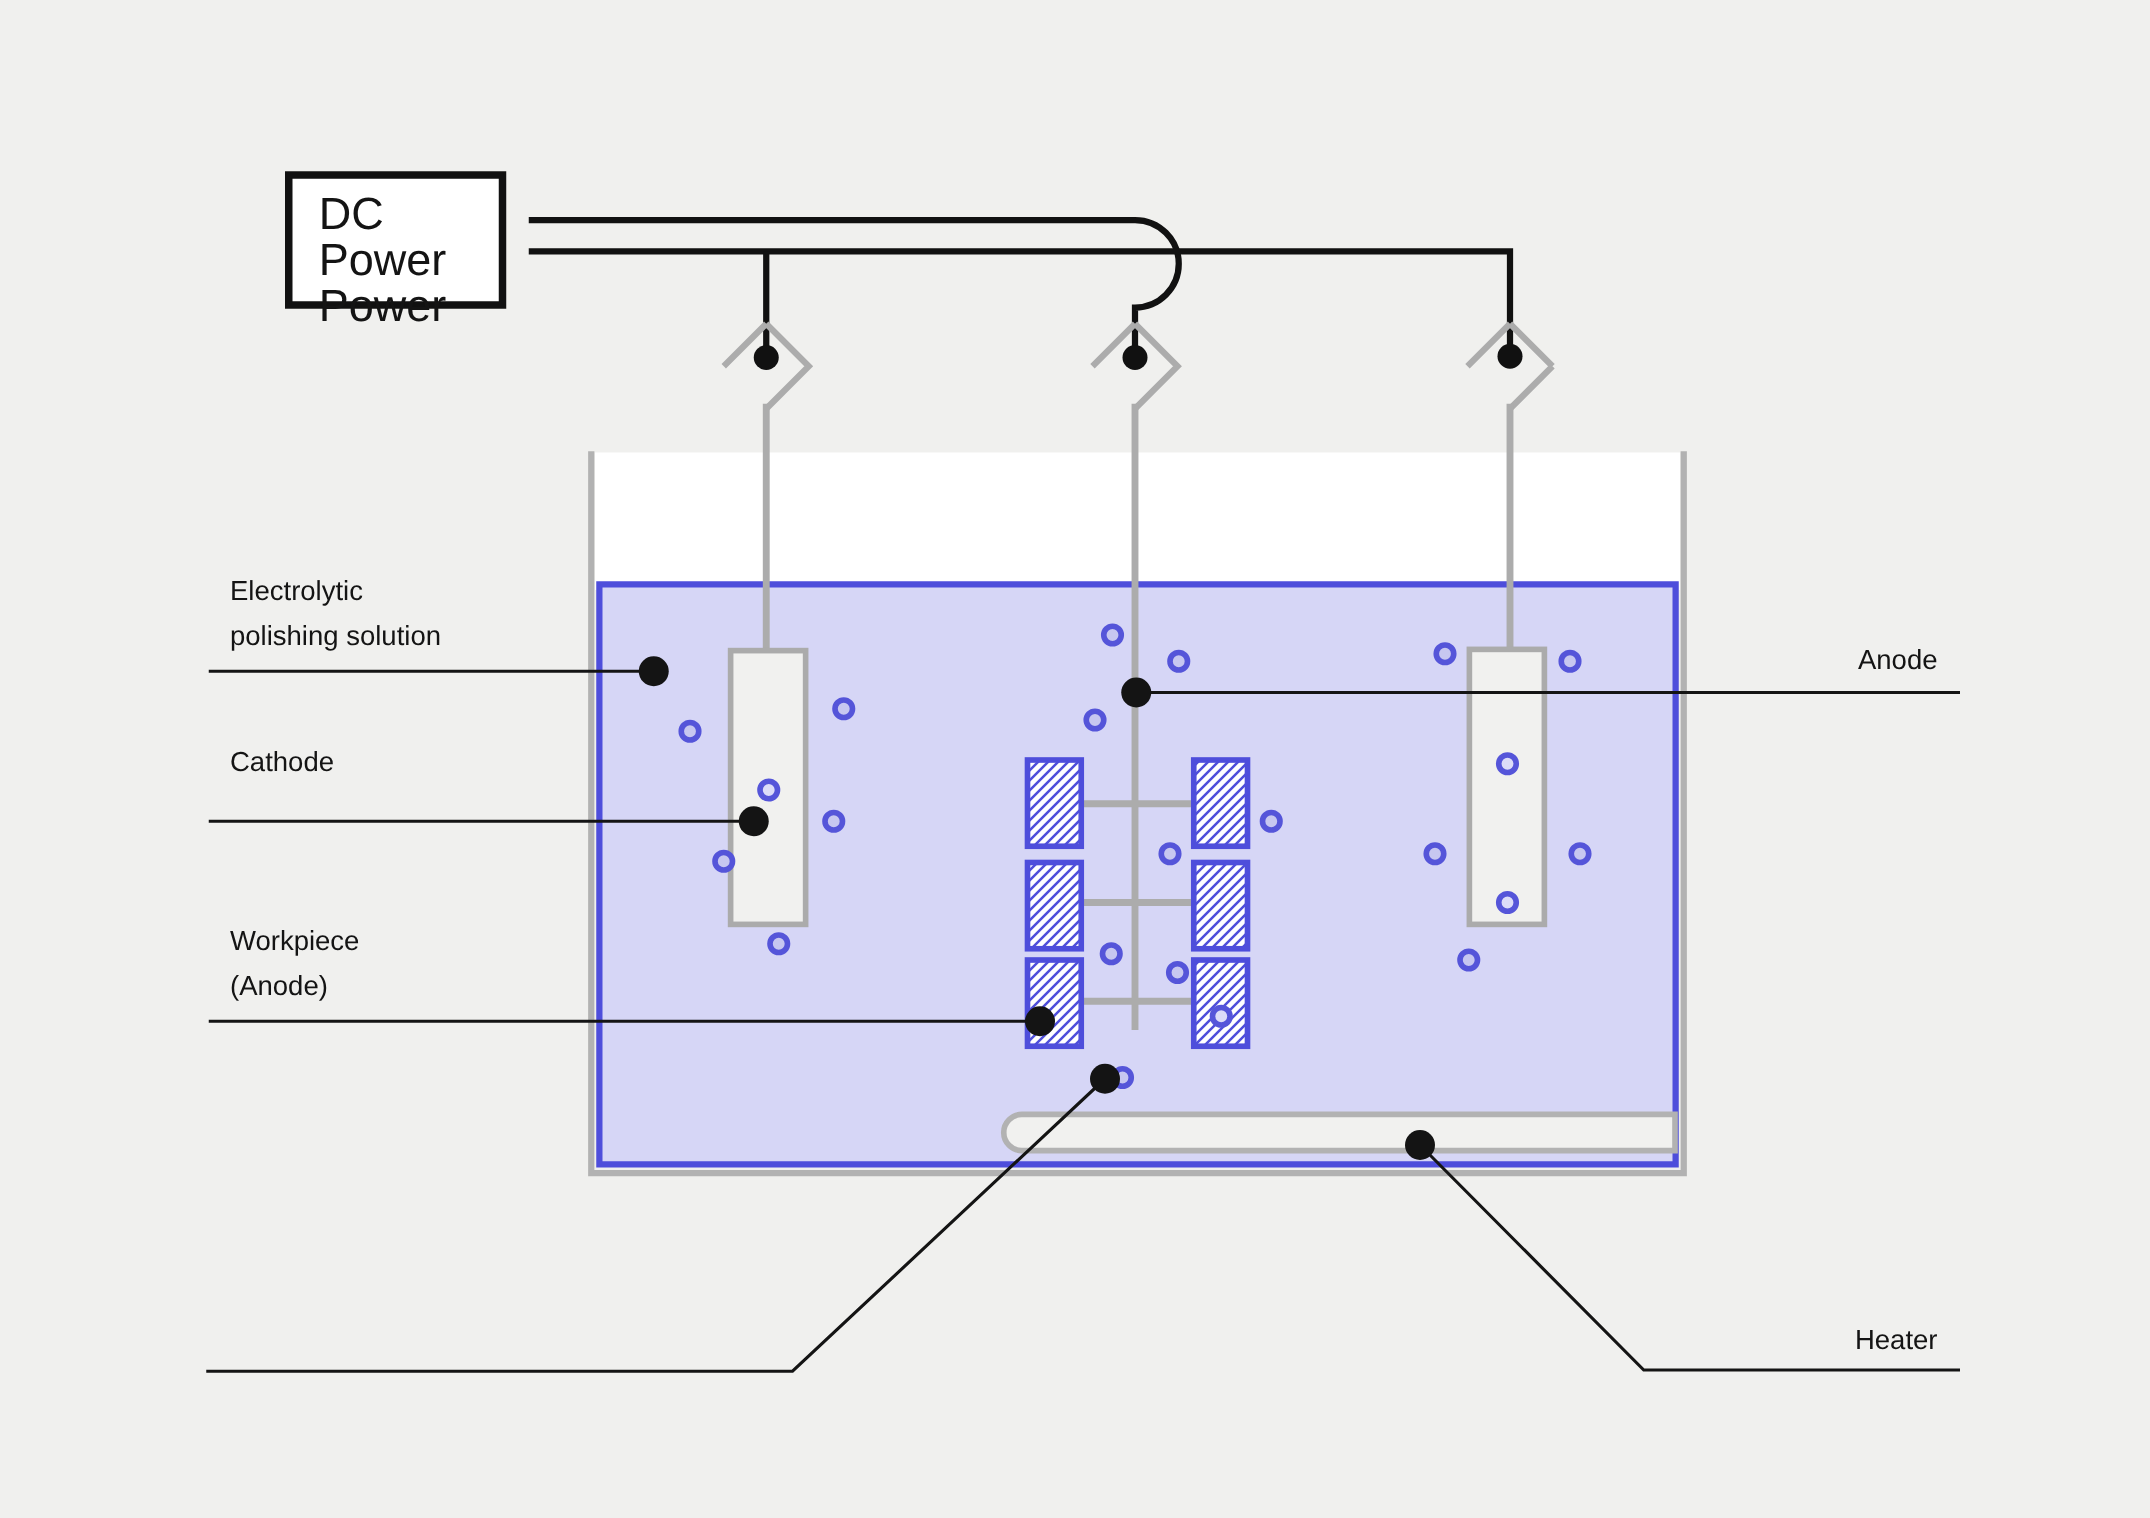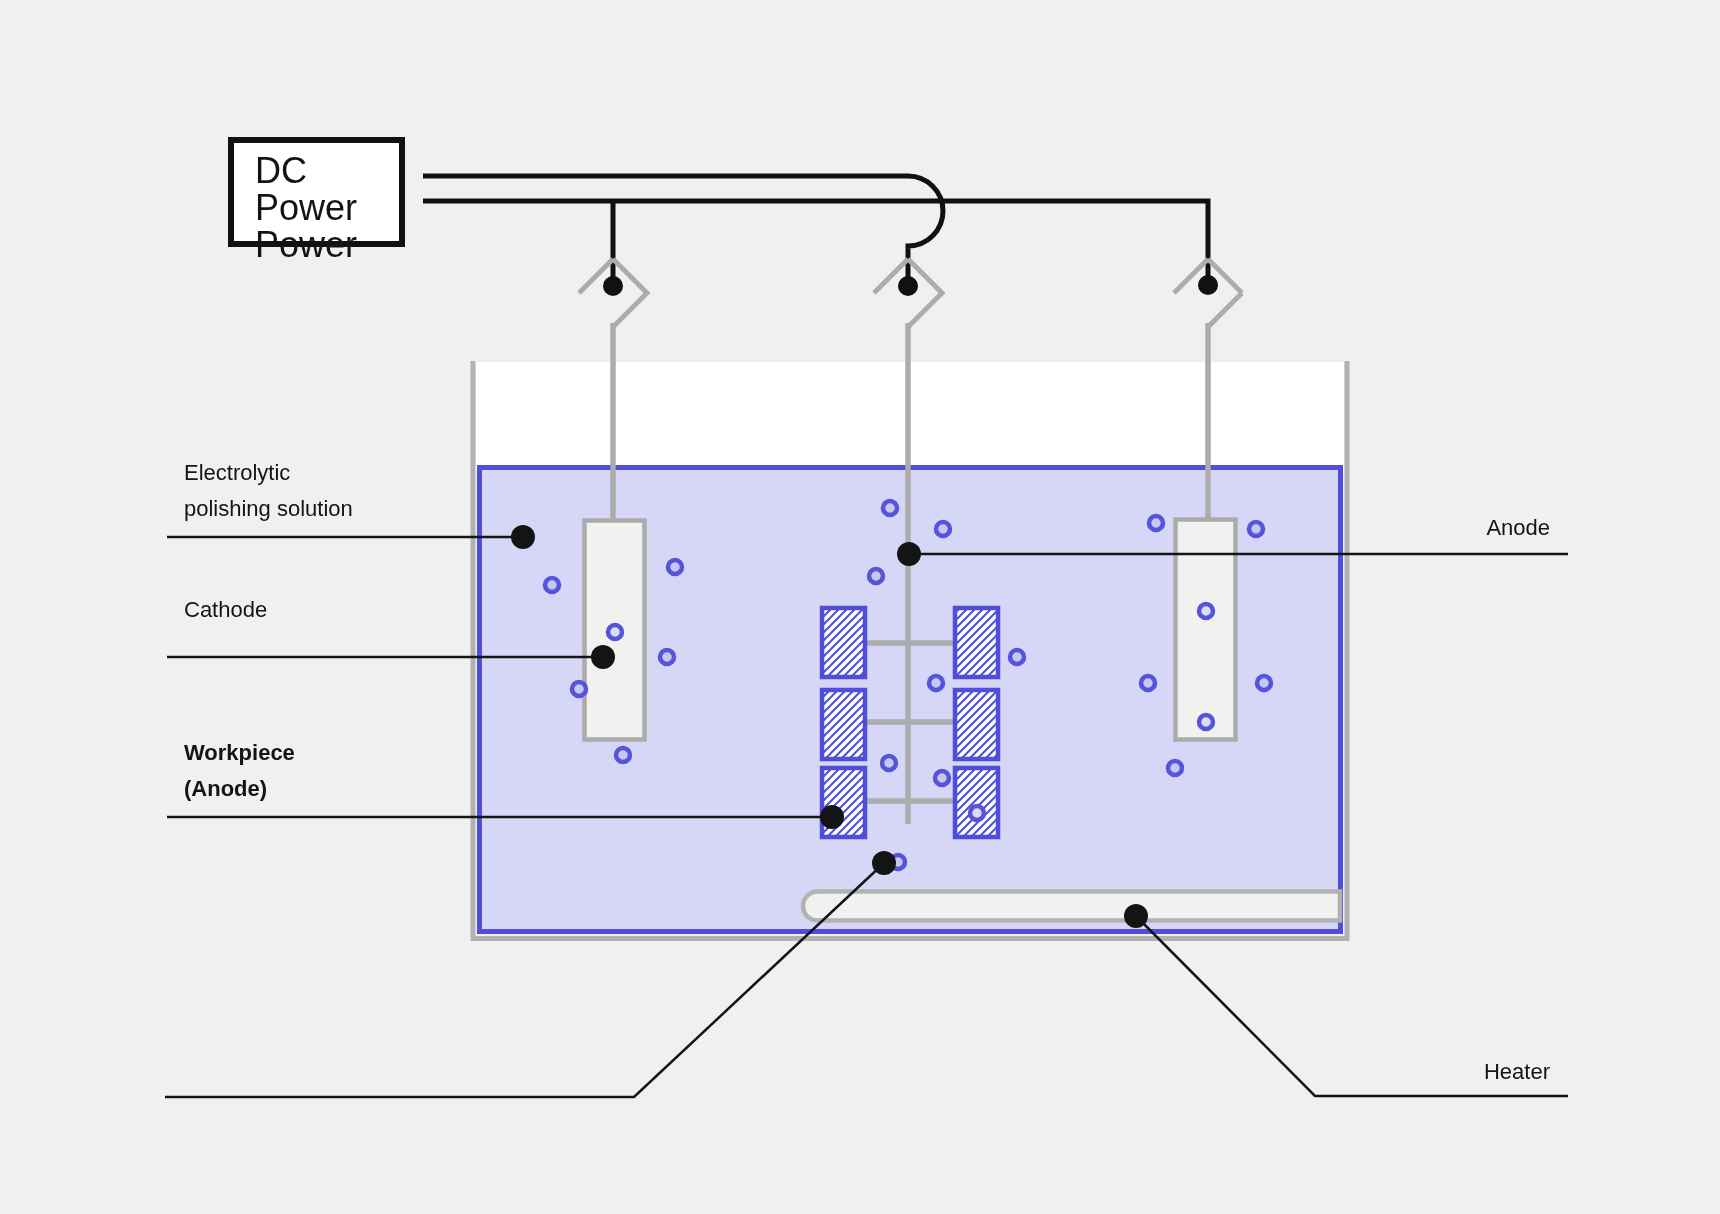--- a/index.html
+++ b/index.html
@@ -141,21 +141,21 @@
     <div>Power</div>
   </div>
 
   <div class="label" style="left:184px;top:455px;">
     <div>Electrolytic</div>
     <div>polishing solution</div>
   </div>
 
   <div class="label" style="left:184px;top:592px;">Cathode</div>
 
-  <div class="label" style="left:184px;top:735px;font-weight:bold;">
+  <div class="label" style="left:184px;top:735px;">
     <div>Workpiece</div>
     <div>(Anode)</div>
   </div>
 
 
   <div class="label right" style="left:1268px;top:510px;width:282px;">Anode</div>
 
   <div class="label right" style="left:1268px;top:1054px;width:282px;">Heater</div>
 
 </div>

